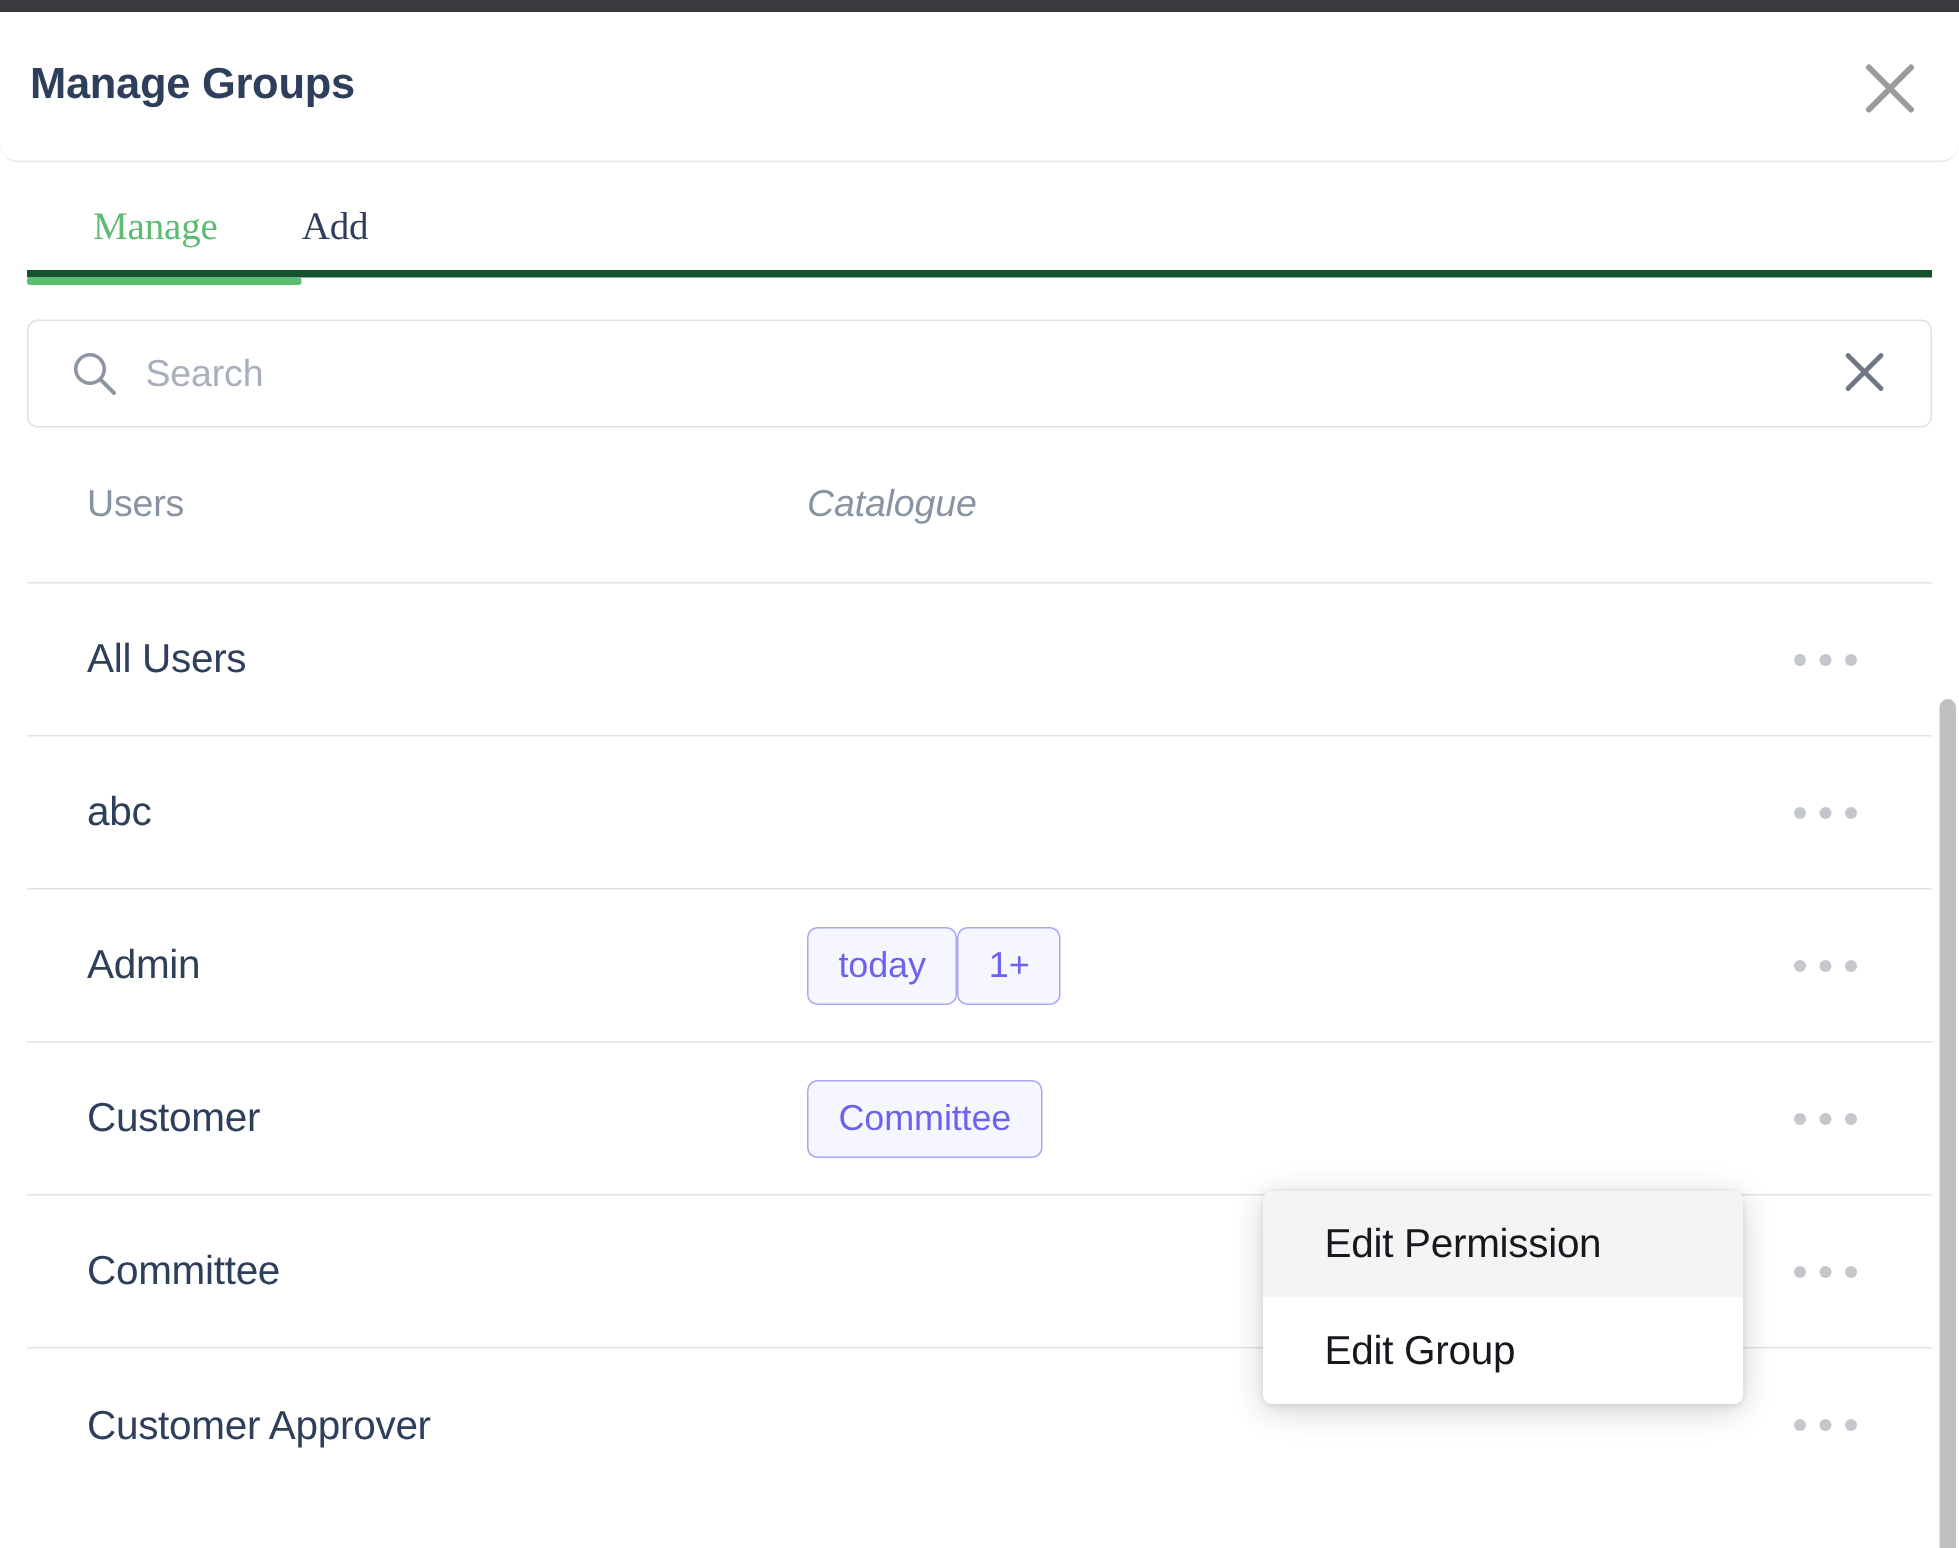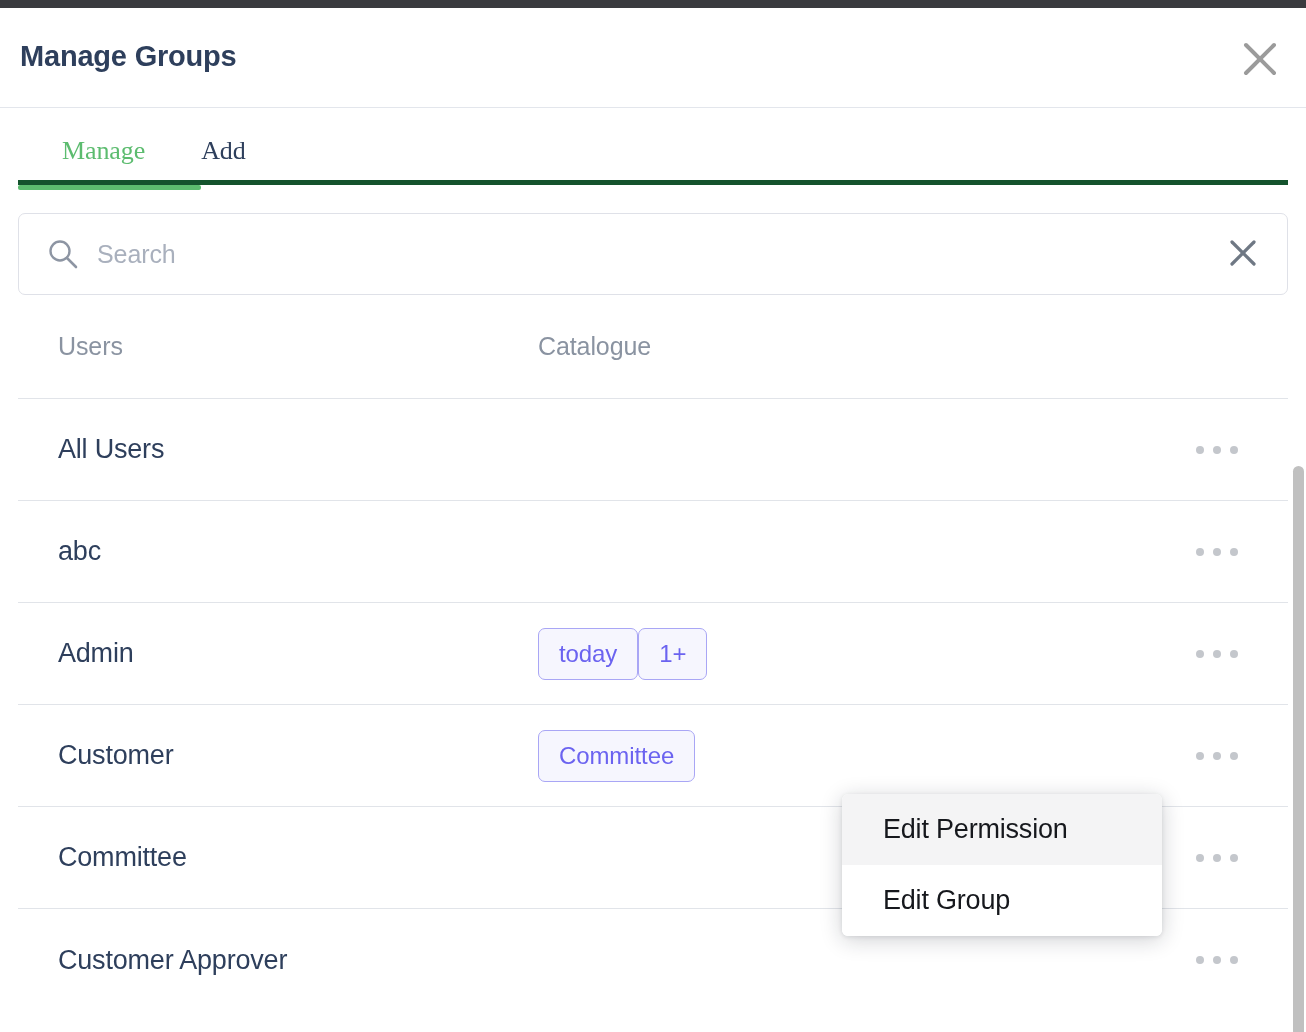--- a/index.html
+++ b/index.html
@@ -27,20 +27,21 @@
     top: 8px; left: 0;
     width: 1306px;
     height: 1024px;
     background: #ffffff;
   }
 
   .dlg-header {
     position: relative;
     height: 100px;
     border-bottom: 1px solid #e3e6ec;
+    border-radius: 12px;
   }
   .dlg-title {
     position: absolute;
     left: 20px;
     top: 32px;
     font-size: 29px;
     font-weight: 700;
     letter-spacing: -0.2px;
     color: #2e3f5c;
   }
@@ -90,21 +91,21 @@
     bottom: -1px;
     height: 5px;
     background: #5cbc6f;
     border-radius: 2px;
   }
 
   
   .search-wrap {
     position: relative;
     margin: 28px 18px 0 18px;
-    height: 82px;
+    height: 72px;
     border: 1px solid #dfe1e8;
     border-radius: 7px;
     display: flex;
     align-items: center;
   }
   .search-icon {
     margin-left: 28px;
     display: flex;
     align-items: center;
     flex: none;
@@ -144,21 +145,21 @@
     display: flex;
     align-items: center;
     border-bottom: 1px solid #e1e4e9;
   }
   .th {
     font-size: 25px;
     color: #8a93a1;
     letter-spacing: -0.1px;
   }
   .th-name { width: 520px; padding-left: 40px; }
-  .th-cat  { flex: 1; }
+  .th-cat  { flex: 1; font-style: italic; }
 
   .row {
     height: 102px;
     display: flex;
     align-items: center;
     border-bottom: 1px solid #e1e4e9;
     position: relative;
   }
   .row:last-child { border-bottom: none; }
   .cell-name {

